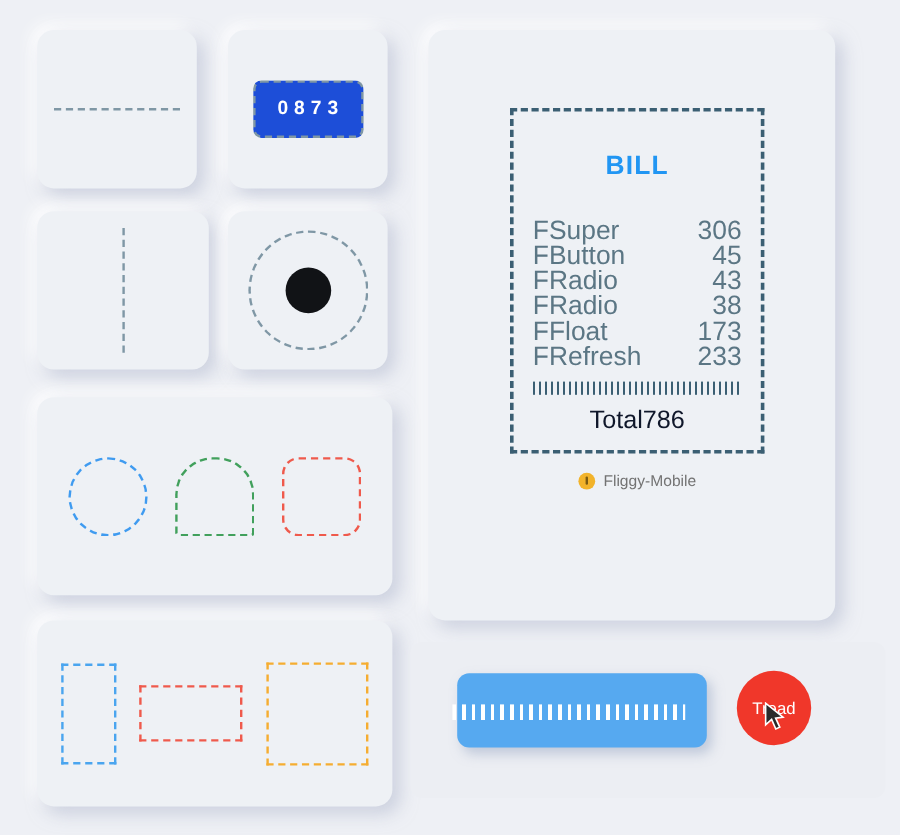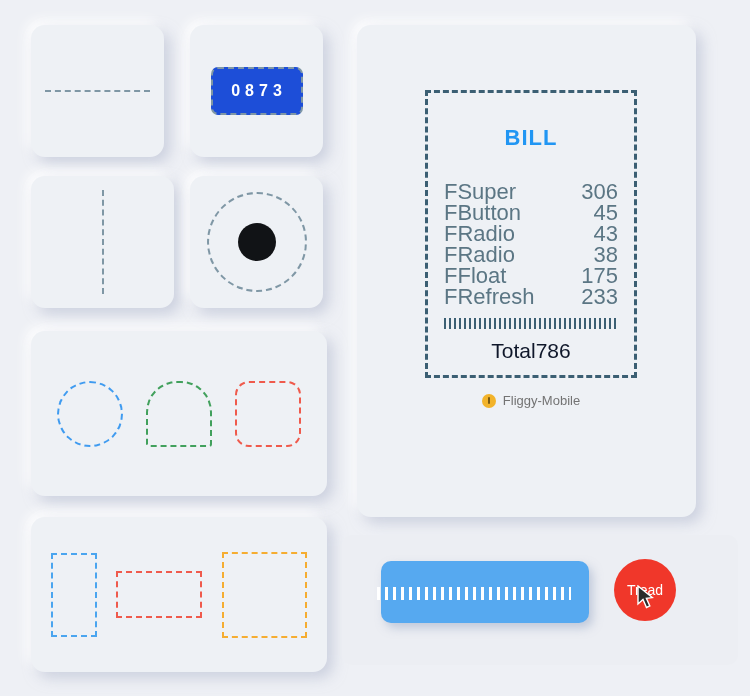--- a/index.html
+++ b/index.html
@@ -269,21 +269,21 @@
         <div class="bill-row">
           <span>FRadio</span>
           <span>43</span>
         </div>
         <div class="bill-row">
           <span>FRadio</span>
           <span>38</span>
         </div>
         <div class="bill-row">
           <span>FFloat</span>
-          <span>175</span>
+          <span>173</span>
         </div>
         <div class="bill-row">
           <span>FRefresh</span>
           <span>233</span>
         </div>
       </div>
 
       <div class="bill-divider"></div>
 
       <div class="bill-total">

